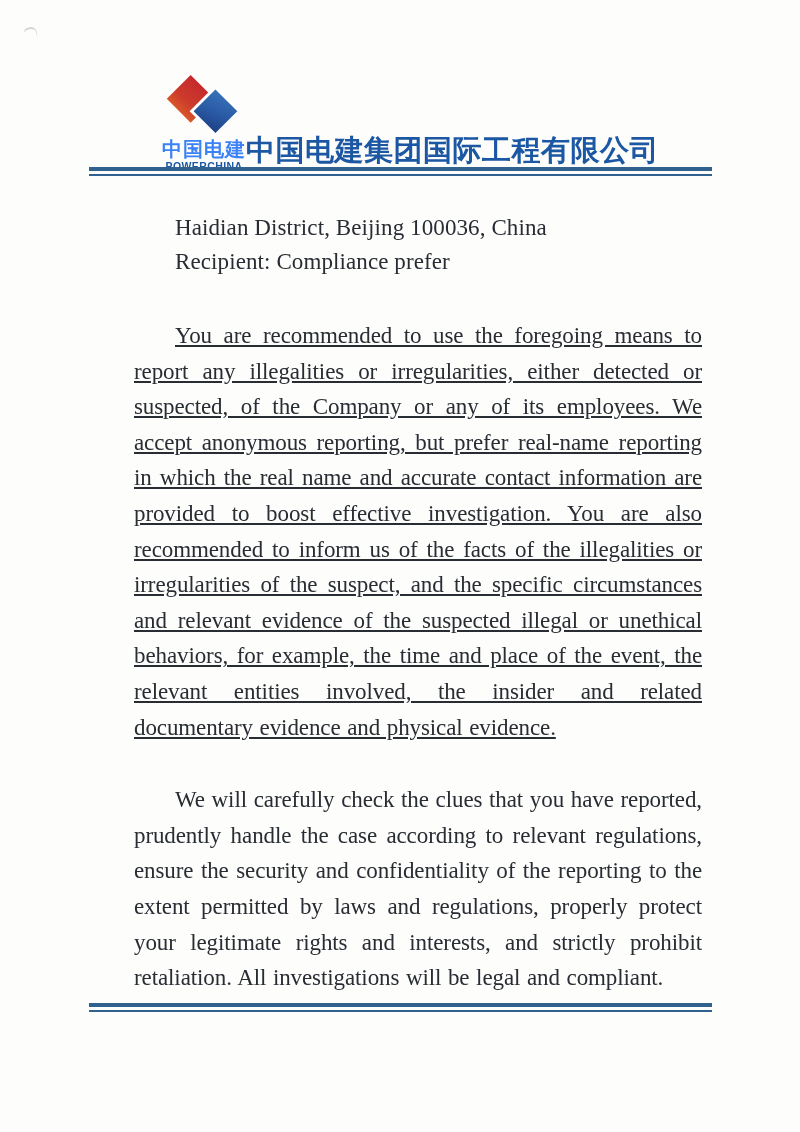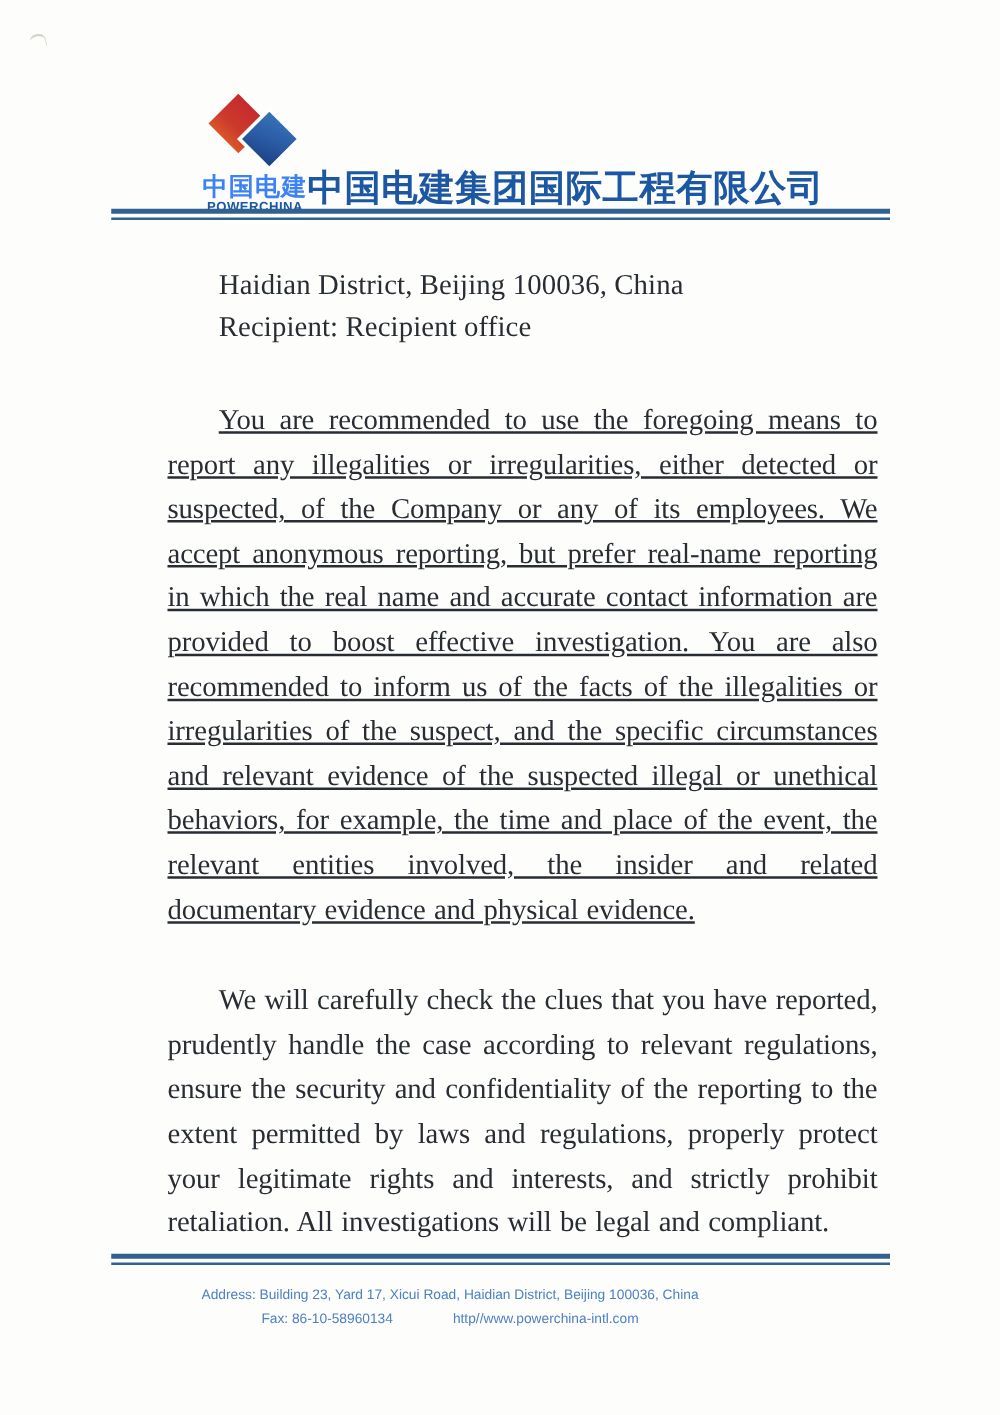--- a/index.html
+++ b/index.html
@@ -108,27 +108,20 @@
   </div>
 
   <div class="name-block">
     <div class="name-cn">中国电建集团国际工程有限公司</div>
   </div>
 
   <div class="rule rule-top"></div>
 
   <main class="letter">
     <div class="addr-line">Haidian District, Beijing 100036, China</div>
-    <div class="addr-line">Recipient: Recipient office</div>
+    <div class="addr-line">Recipient: Compliance prefer</div>
     <p class="para para-1">You are recommended to use the foregoing means to report any illegalities or irregularities, either detected or suspected, of the Company or any of its employees. We accept anonymous reporting, but prefer real-name reporting in which the real name and accurate contact information are provided to boost effective investigation. You are also recommended to inform us of the facts of the illegalities or irregularities of the suspect, and the specific circumstances and relevant evidence of the suspected illegal or unethical behaviors, for example, the time and place of the event, the relevant entities involved, the insider and related documentary evidence and physical evidence.</p>
     <p class="para para-2">We will carefully check the clues that you have reported, prudently handle the case according to relevant regulations, ensure the security and confidentiality of the reporting to the extent permitted by laws and regulations, properly protect your legitimate rights and interests, and strictly prohibit retaliation. All investigations will be legal and compliant.</p>
   </main>
 
   <div class="rule rule-bottom"></div>
-  <div class="footer-text">
-    <div>Address: Building 23, Yard 17, Xicui Road, Haidian District, Beijing 100036, China</div>
-    <div class="footer-line2">
-      <span>Fax: 86-10-58960134</span>
-      <span>http//www.powerchina-intl.com</span>
-    </div>
-  </div>
 
 </div>
 
 </body></html>

